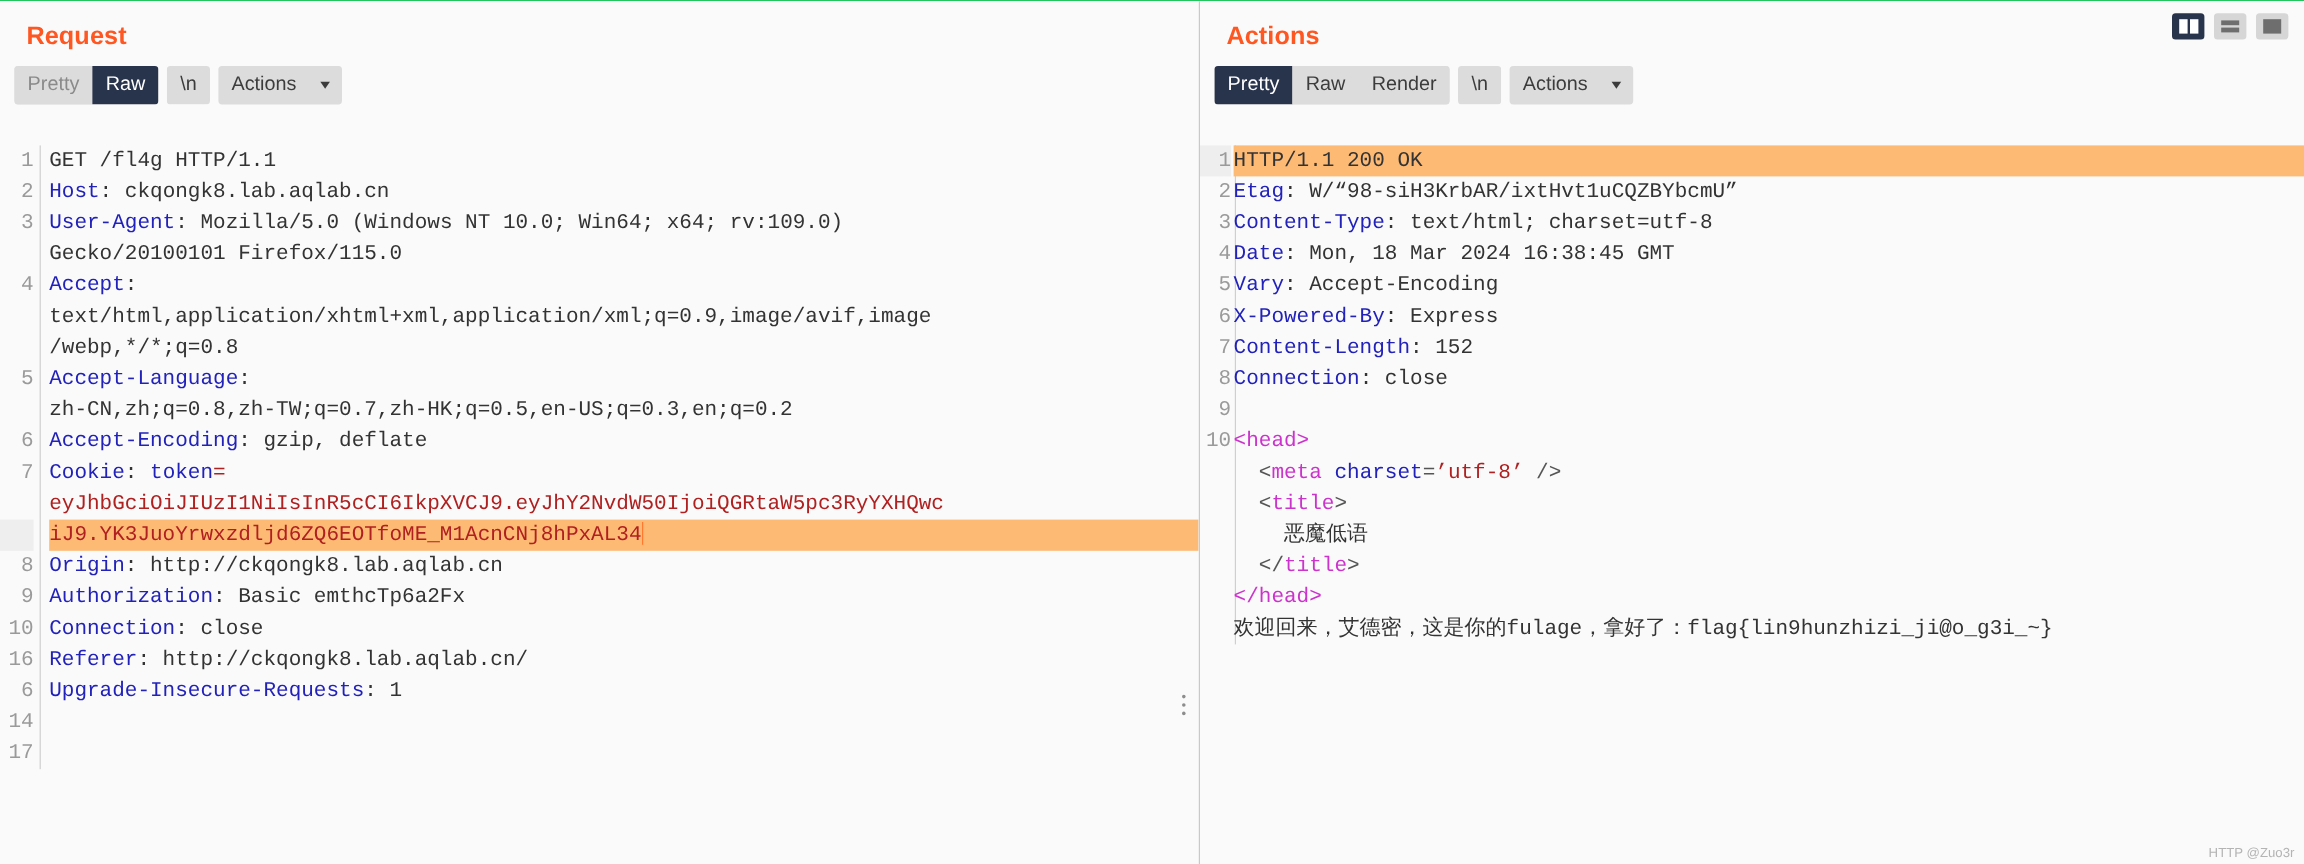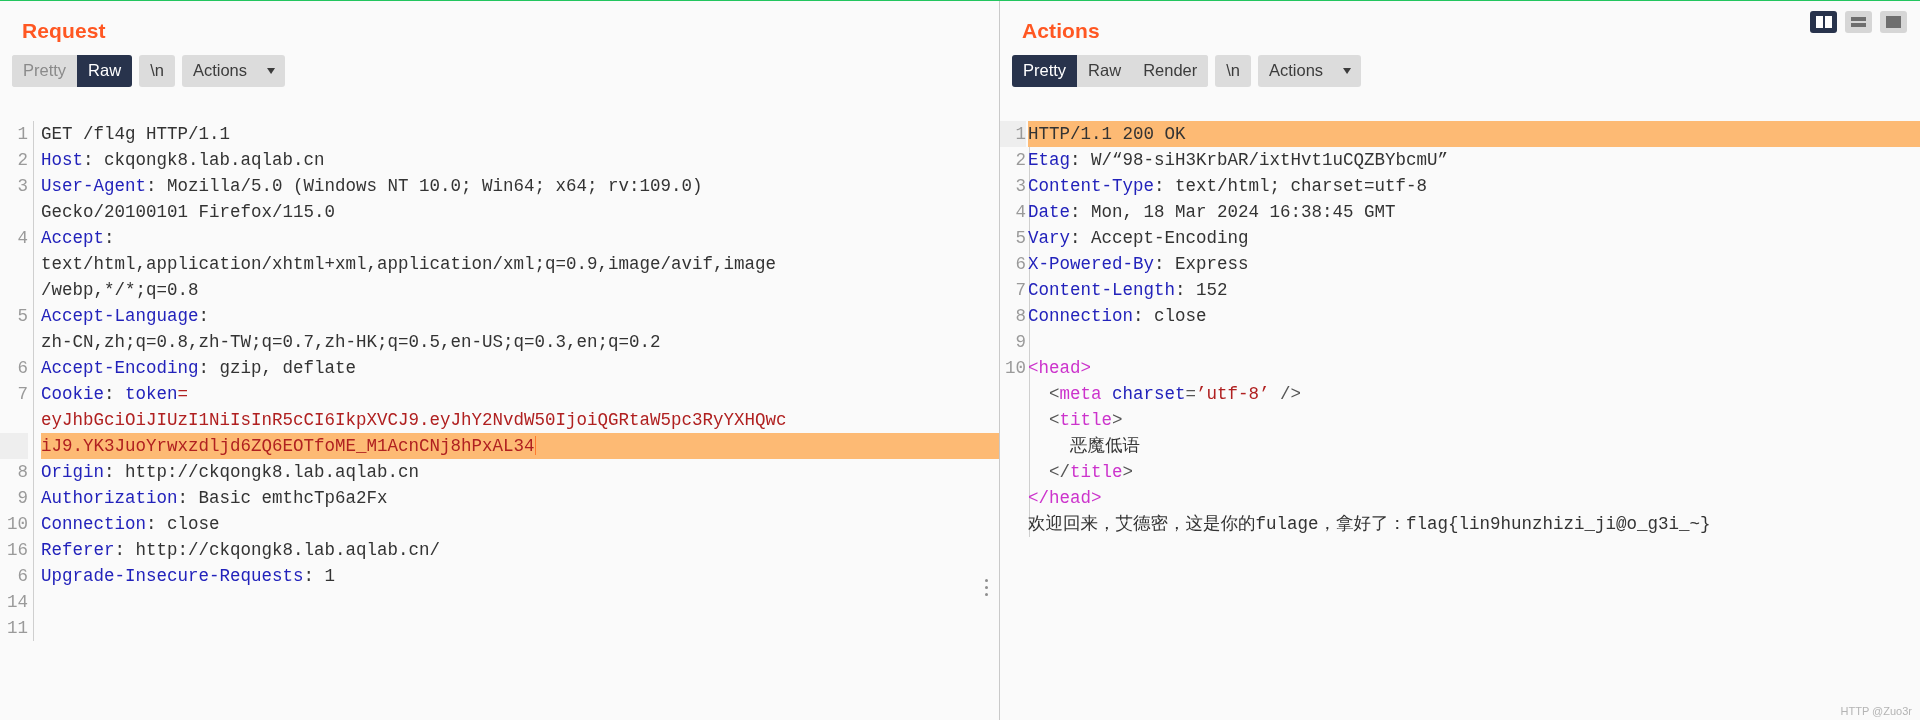--- a/index.html
+++ b/index.html
@@ -214,21 +214,21 @@
             <div class="gl">6</div>
             <div class="gl">7</div>
             <div class="gl"></div>
             <div class="gl hl"></div>
             <div class="gl">8</div>
             <div class="gl">9</div>
             <div class="gl">10</div>
             <div class="gl">16</div>
             <div class="gl">6</div>
             <div class="gl">14</div>
-            <div class="gl">11</div>
+            <div class="gl">17</div>
           </div>
         <div class="lines" id="req-lines"><div class="ln"><span class="plain">GET /fl4g HTTP/1.1</span></div><div class="ln"><span class="k">Host</span><span class="v">: ckqongk8.lab.aqlab.cn</span></div><div class="ln"><span class="k">User-Agent</span><span class="v">: Mozilla/5.0 (Windows NT 10.0; Win64; x64; rv:109.0)</span></div><div class="ln"><span class="v">Gecko/20100101 Firefox/115.0</span></div><div class="ln"><span class="k">Accept</span><span class="v">:</span></div><div class="ln"><span class="v">text/html,application/xhtml+xml,application/xml;q=0.9,image/avif,image</span></div><div class="ln"><span class="v">/webp,*/*;q=0.8</span></div><div class="ln"><span class="k">Accept-Language</span><span class="v">:</span></div><div class="ln"><span class="v">zh-CN,zh;q=0.8,zh-TW;q=0.7,zh-HK;q=0.5,en-US;q=0.3,en;q=0.2</span></div><div class="ln"><span class="k">Accept-Encoding</span><span class="v">: gzip, deflate</span></div><div class="ln"><span class="k">Cookie</span><span class="v">: </span><span class="k">token</span><span class="tok">=</span></div><div class="ln"><span class="tok">eyJhbGciOiJIUzI1NiIsInR5cCI6IkpXVCJ9.eyJhY2NvdW50IjoiQGRtaW5pc3RyYXHQwc</span></div><div class="ln hl"><span class="tok">iJ9.YK3JuoYrwxzdljd6ZQ6EOTfoME_M1AcnCNj8hPxAL34</span><span class="caret-bar"></span></div><div class="ln"><span class="k">Origin</span><span class="v">: http://ckqongk8.lab.aqlab.cn</span></div><div class="ln"><span class="k">Authorization</span><span class="v">: Basic emthcTp6a2Fx</span></div><div class="ln"><span class="k">Connection</span><span class="v">: close</span></div><div class="ln"><span class="k">Referer</span><span class="v">: http://ckqongk8.lab.aqlab.cn/</span></div><div class="ln"><span class="k">Upgrade-Insecure-Requests</span><span class="v">: 1</span></div><div class="ln">&nbsp;</div><div class="ln">&nbsp;</div></div>
       </div>
     </div>
   </div>
 
   <div class="pane" id="response-pane">
     <div class="pane-title">Actions</div>
     <div class="toolbar">
       <div class="seg">

